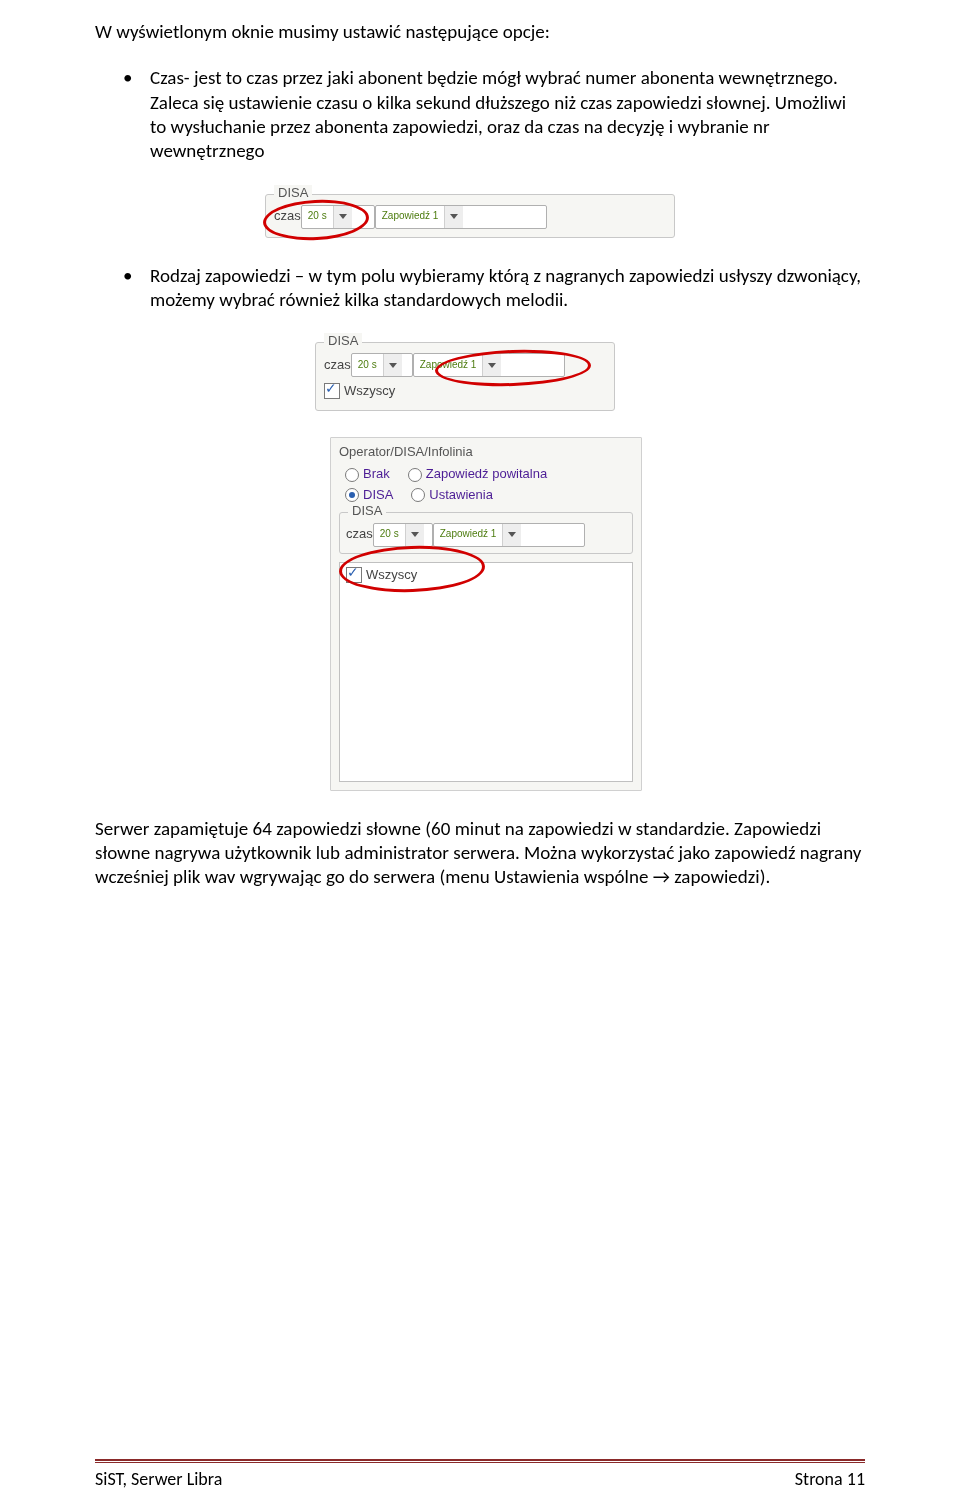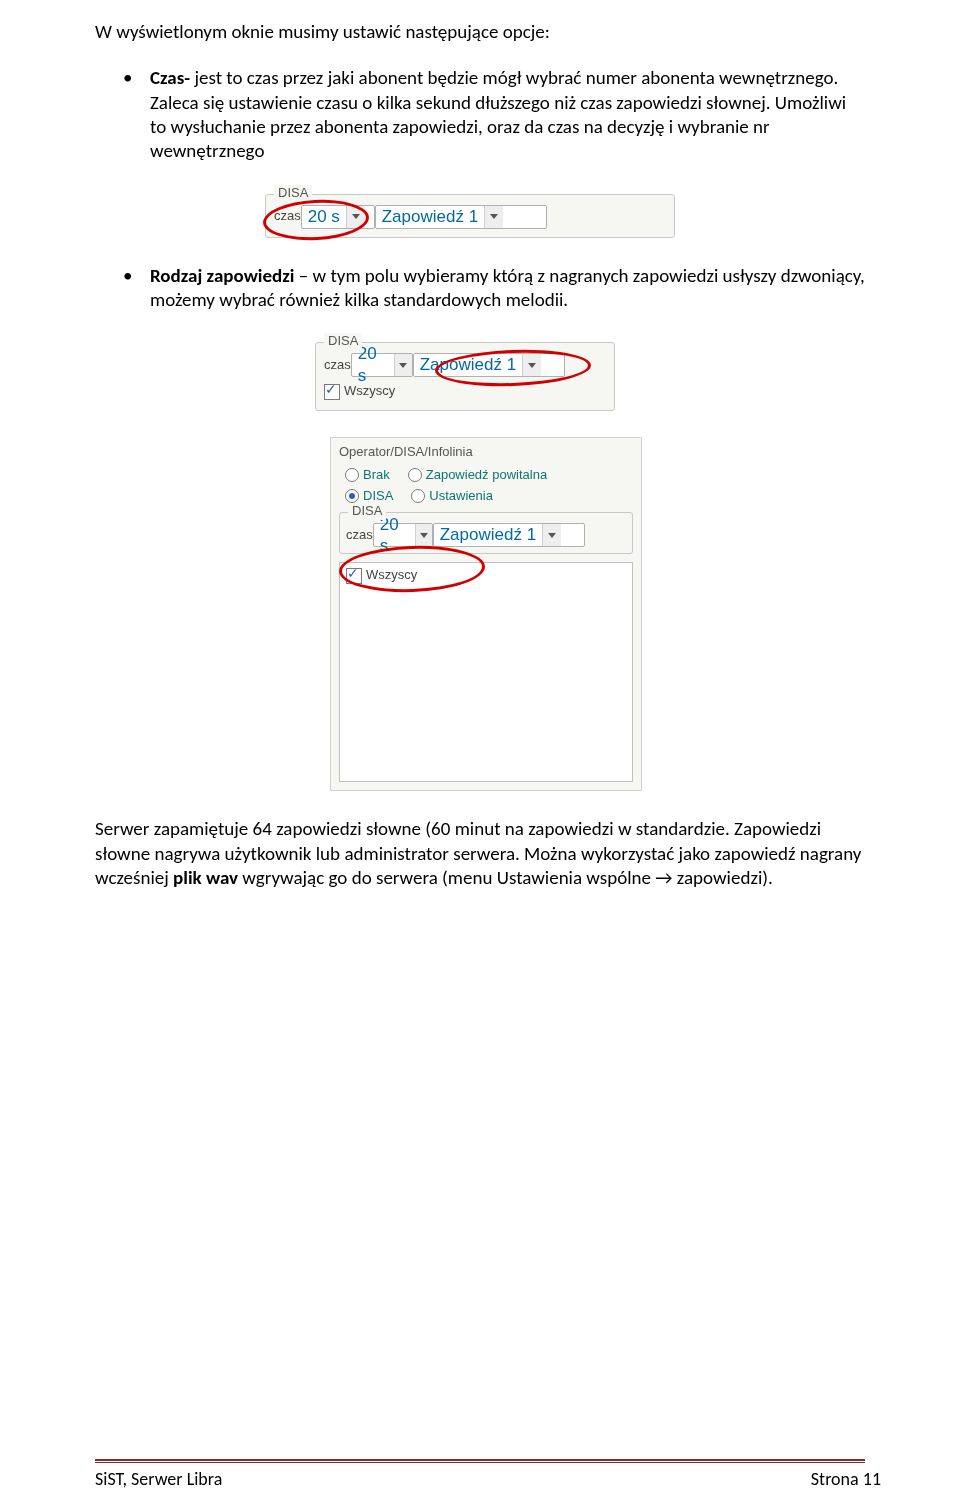--- a/index.html
+++ b/index.html
@@ -32,21 +32,21 @@
     padding-left: 55px;
     margin-bottom: 30px;
   }
   ul.bullets > li::before {
     content: "•";
     position: absolute;
     left: 28px;
     top: 0;
     font-size: 19px;
   }
-  .bold { font-weight: bold; }
+  .bold { font-weight: normal; }
   .img-wrap {
     display: block;
     margin: 4px 0 26px 0;
   }
   
   .shot {
     font-family: Tahoma, Arial, sans-serif;
     font-size: 13px;
     color: #333;
   }
@@ -77,22 +77,22 @@
   .combo {
     display: inline-flex;
     align-items: center;
     border: 1px solid #b0b0b0;
     background: #fff;
     height: 22px;
     border-radius: 2px;
   }
   .combo .val {
     padding: 0 6px;
-    font-size: 17px;
-    color: #0369a1;
+    font-size: 10px;
+    color: #4d7c0f;
   }
   .combo .arrow {
     width: 18px;
     height: 100%;
     display: flex;
     align-items: center;
     justify-content: center;
     border-left: 1px solid #d0d0d0;
     background: #eee;
   }
@@ -107,21 +107,21 @@
   
   .shot2 {
     width: 300px;
     margin-left: 220px;
     position: relative;
   }
   .shot2 .fieldset { padding-bottom: 6px; }
   .shot2 .ellipse.b { left: 120px; top: 8px; width: 150px; height: 30px; transform: rotate(-2deg); }
   .chk {
     display: inline-flex;
-    align-items: flex-end;
+    align-items: flex-start;
     gap: 4px;
     font-size: 13px;
     color: #444;
   }
   .chk .box {
     width: 14px;
     height: 14px;
     border: 1px solid #7a7a7a;
     background: #fff;
     position: relative;
@@ -148,21 +148,21 @@
     padding: 6px 8px 4px 8px;
     font-size: 13px;
     color: #555;
     border-bottom: 0;
   }
   .shot3 .radio-row {
     display: flex;
     gap: 18px;
     padding: 2px 14px;
     font-size: 13px;
-    color: #0f766e;
+    color: #4c1d95;
     align-items: center;
   }
   .radio {
     display: inline-flex;
     align-items: center;
     gap: 4px;
   }
   .radio .dot {
     width: 12px; height: 12px; border: 1px solid #7a7a7a; border-radius: 50%; background: #fff; position: relative;
   }
@@ -201,21 +201,21 @@
 
   .heading3 {
     color: #1f6aa5;
     font-size: 22px;
     margin-top: 36px;
     margin-bottom: 2px;
   }
   .footer {
     position: absolute;
     left: 95px;
-    right: 79px;
+    right: 95px;
     bottom: 20px;
     display: flex;
     justify-content: space-between;
     font-size: 18px;
     color: #000;
   }
   .footer-rule {
     position: absolute;
     left: 95px;
     right: 95px;

